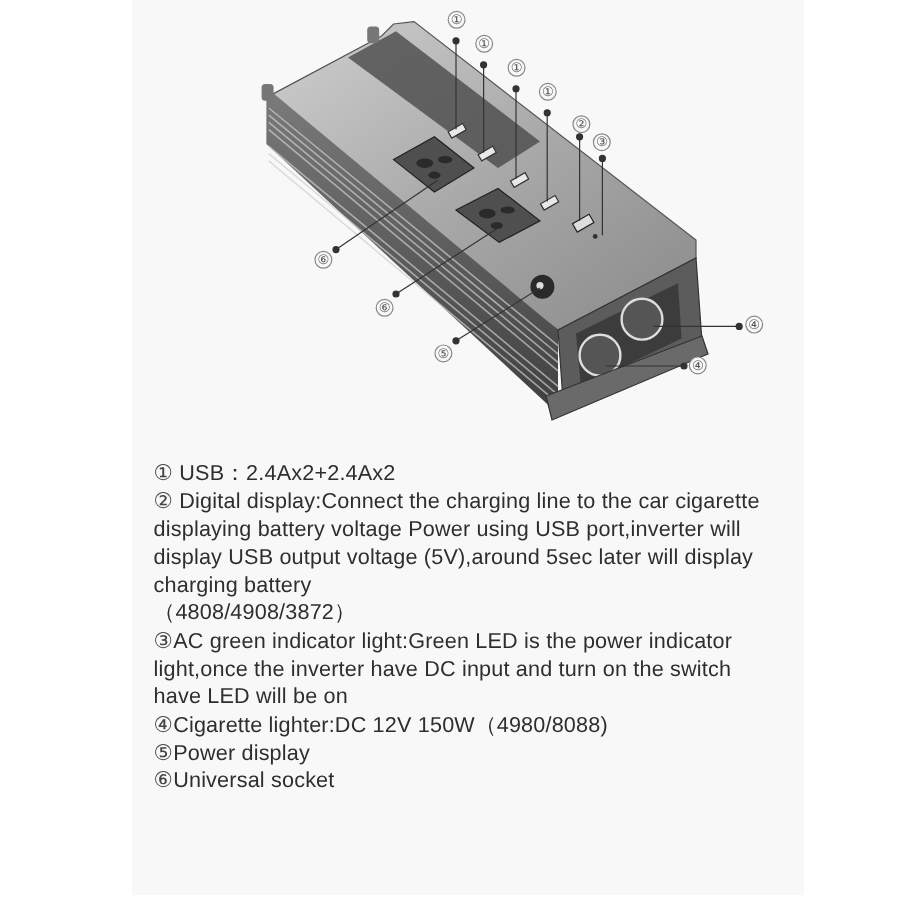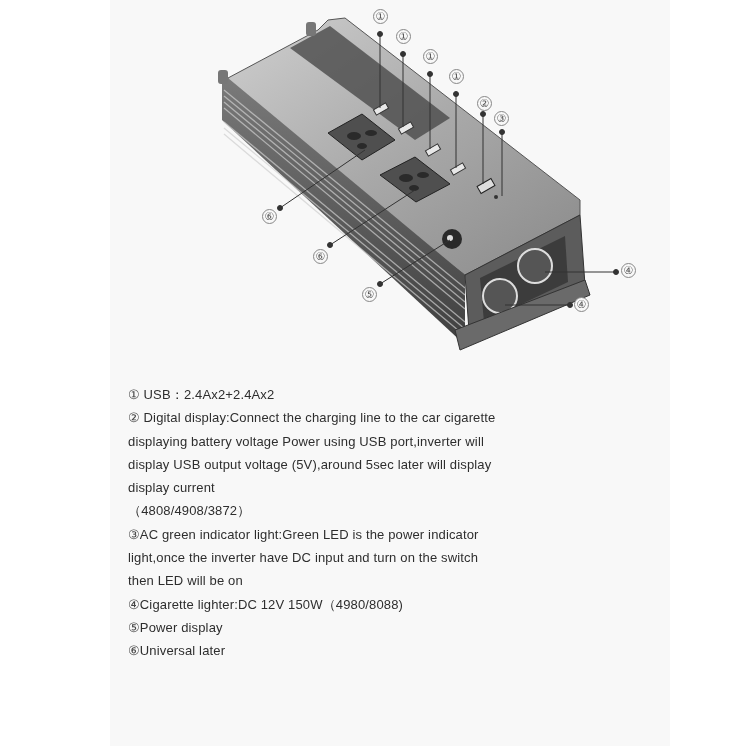--- a/index.html
+++ b/index.html
@@ -1,21 +1,21 @@
 <!DOCTYPE html>
 <html><head>
 <meta charset="utf-8">
 <style>
   html, body { margin:0; padding:0; }
   body { width:750px; height:750px; background:#ffffff; position:relative; overflow:hidden;
          font-family:"Liberation Sans", sans-serif; }
   .sheet { position:absolute; left:110px; top:0; width:560px; height:746px; background:#f8f8f8; }
   .diagram { position:absolute; left:0; top:0; width:750px; height:370px; }
   .manual { position:absolute; left:128px; top:383px; width:540px; color:#2e2e2e;
-            font-size:13px; line-height:23.3px; letter-spacing:0.15px; }
+            font-size:18px; line-height:23.3px; letter-spacing:0.15px; }
   .manual p { margin:0; white-space:nowrap; }
   .num { color:#444; }
   .callout { position:absolute; font-family:"DejaVu Serif", serif; font-size:11px; color:#555;
              width:13px; height:13px; border:1px solid #888; border-radius:50%;
              text-align:center; line-height:13px; background:#f8f8f8; }
 </style>
 </head>
 <body>
 
 <div class="sheet"></div>
@@ -117,21 +117,21 @@
 <span class="callout" style="left:313px;top:249px">⑥</span>
 <span class="callout" style="left:362px;top:287px">⑤</span>
 <span class="callout" style="left:621px;top:263px">④</span>
 <span class="callout" style="left:574px;top:297px">④</span>
 
 <div class="manual">
   <p><span class="num">①</span><span> USB：2.4Ax2+2.4Ax2</span></p>
   <p><span class="num">②</span><span> Digital display:Connect the charging line to the car cigarette</span></p>
   <p><span>displaying battery voltage Power using USB port,inverter will</span></p>
   <p><span>display USB output voltage (5V),around 5sec later will display</span></p>
-  <p><span>display current</span></p>
+  <p><span>charging battery</span></p>
   <p><span>（4808/4908/3872）</span></p>
   <p><span class="num">③</span><span>AC green indicator light:Green LED is the power indicator</span></p>
   <p><span>light,once the inverter have DC input and turn on the switch</span></p>
-  <p><span>then LED will be on</span></p>
+  <p><span>have LED will be on</span></p>
   <p><span class="num">④</span><span>Cigarette lighter:DC 12V 150W（4980/8088)</span></p>
   <p><span class="num">⑤</span><span>Power display</span></p>
-  <p><span class="num">⑥</span><span>Universal later</span></p>
+  <p><span class="num">⑥</span><span>Universal socket</span></p>
 </div>
 
 </body></html>

